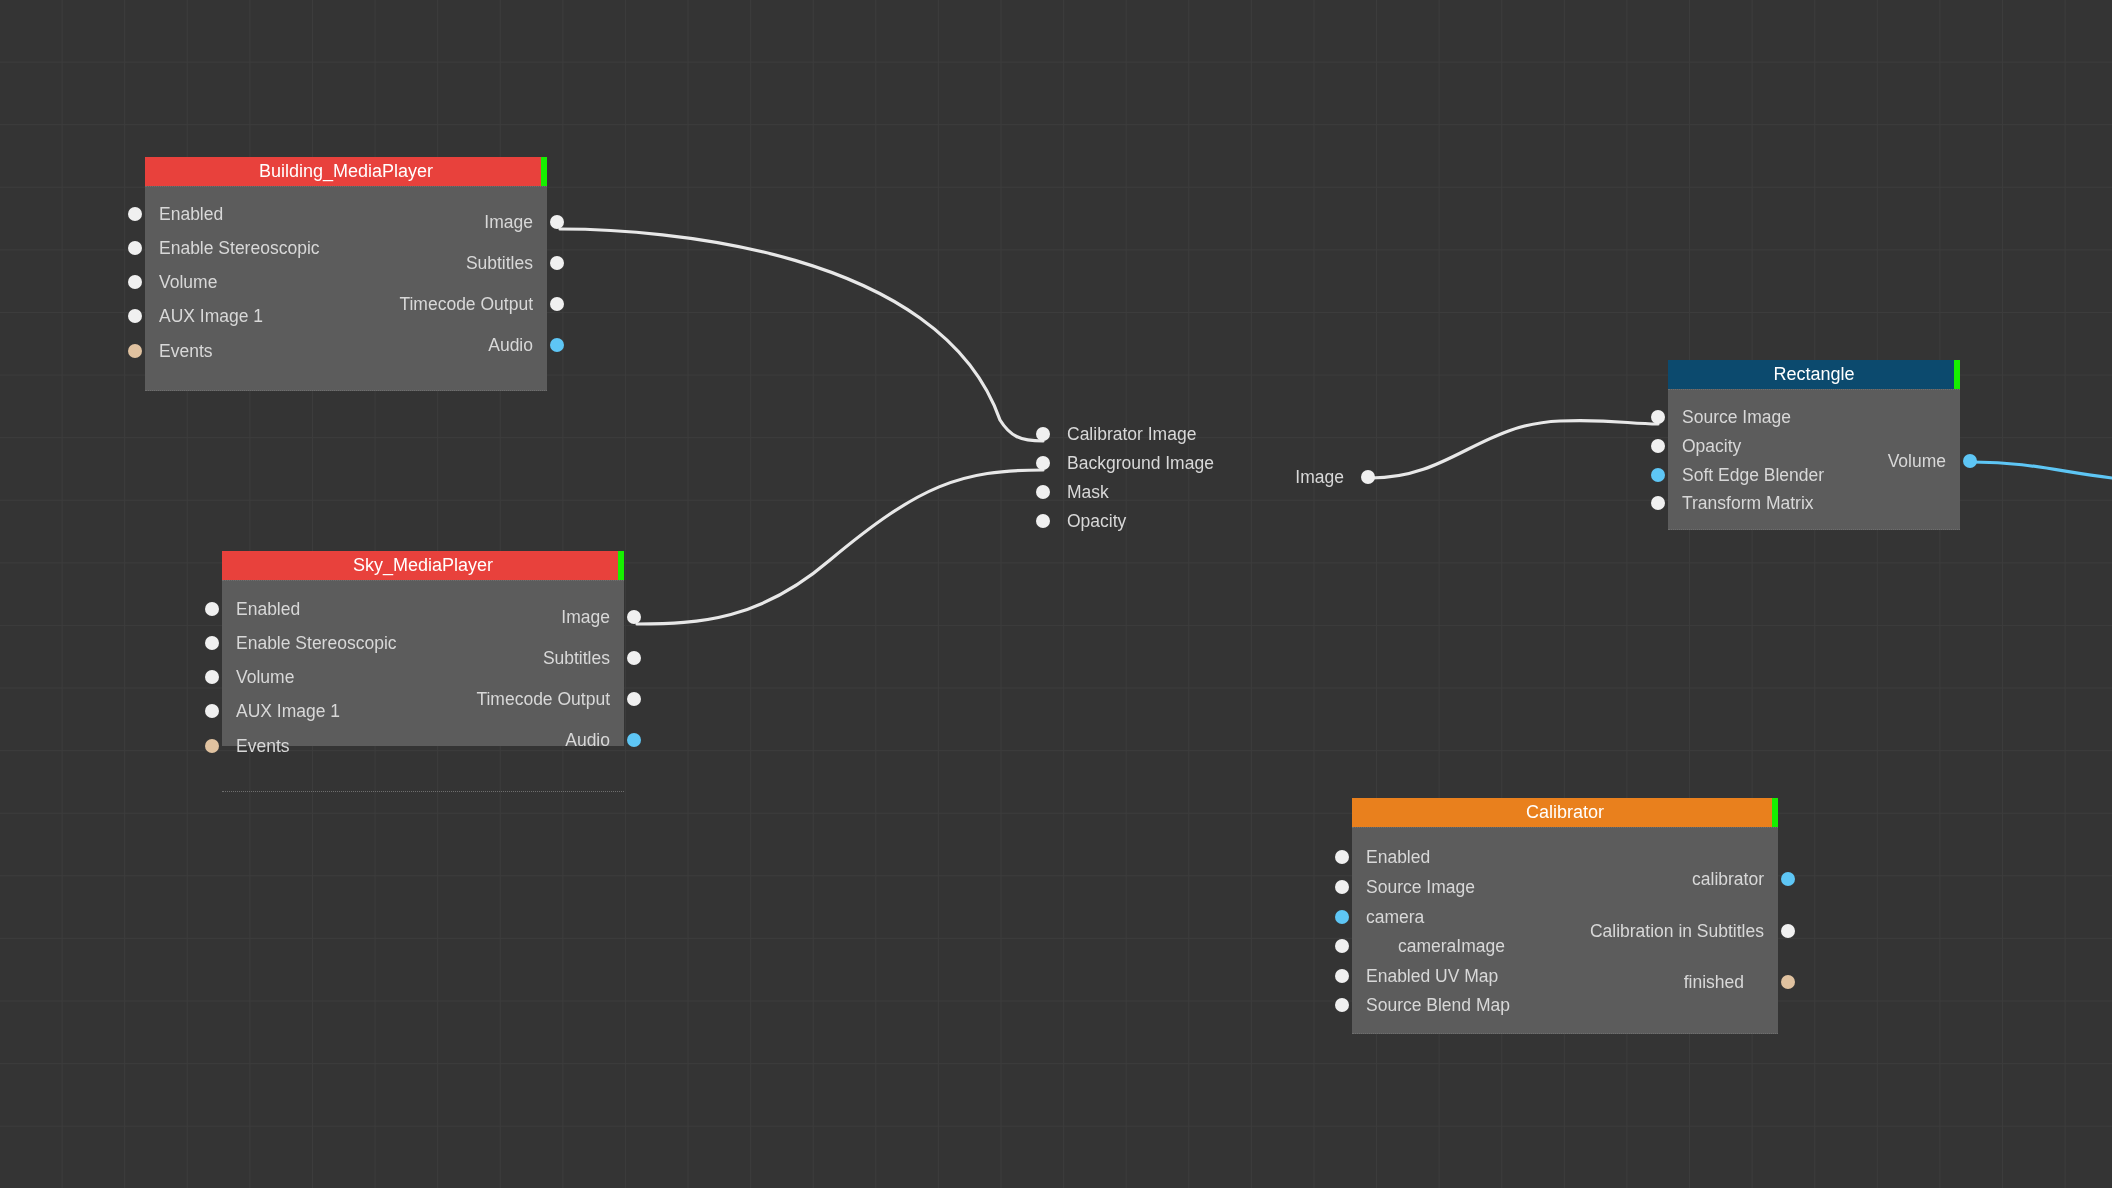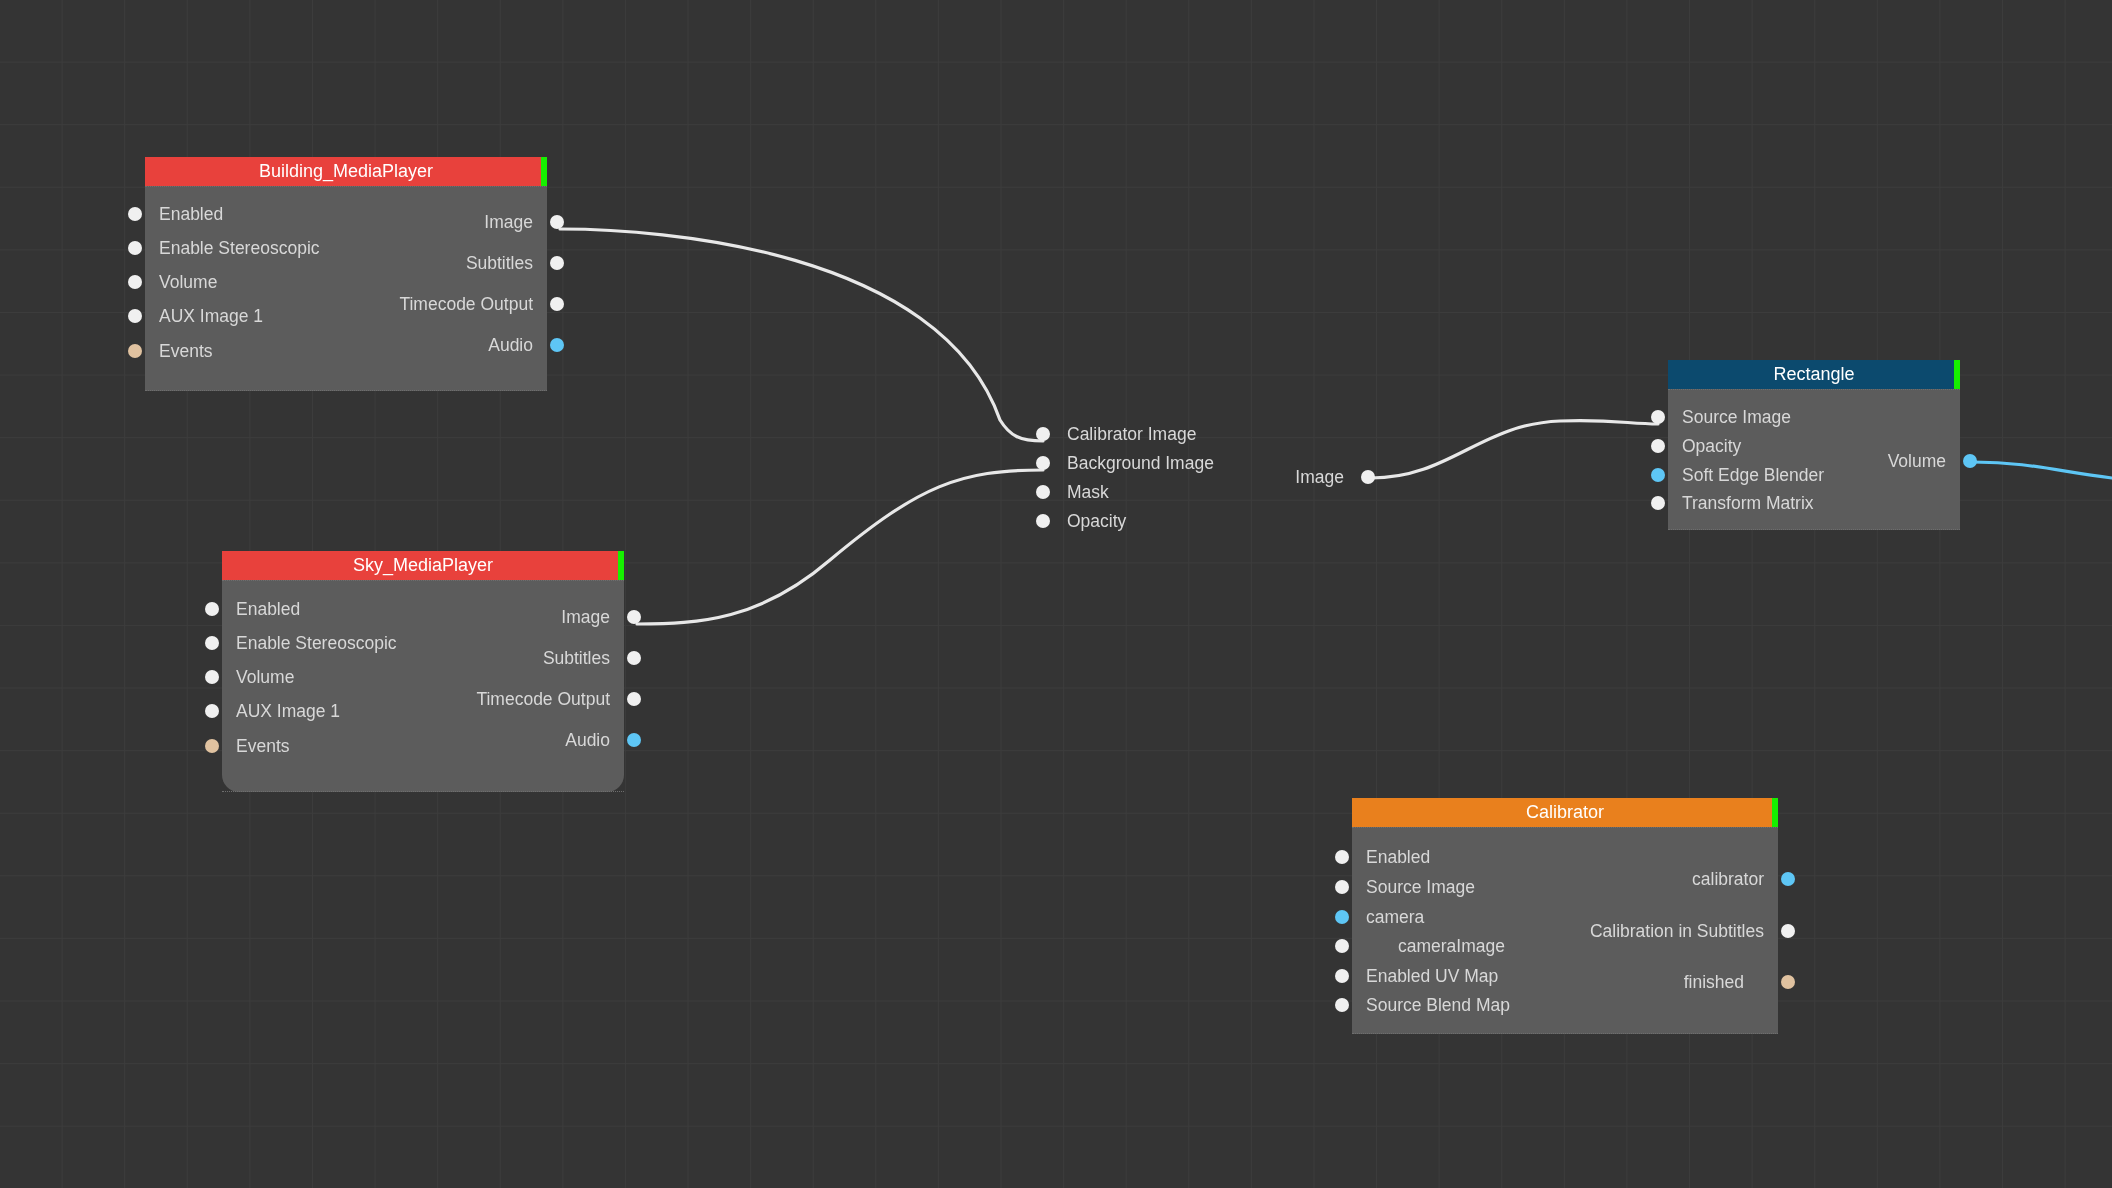--- a/index.html
+++ b/index.html
@@ -108,21 +108,21 @@
     <div class="row in" style="left: 159px; top: 341px; position: absolute; z-index: 11;">Events</div>
     <div class="port tan" style="left: 128px; top: 344px;"></div>
     <div class="row out" style="right: 1579px; top: 212px; position: absolute; z-index: 11;">Image</div>
     <div class="port" style="left: 550px; top: 215px;"></div>
     <div class="row out" style="right: 1579px; top: 253px; position: absolute; z-index: 11;">Subtitles</div>
     <div class="port" style="left: 550px; top: 256px;"></div>
     <div class="row out" style="right: 1579px; top: 294px; position: absolute; z-index: 11;">Timecode Output</div>
     <div class="port" style="left: 550px; top: 297px;"></div>
     <div class="row out" style="right: 1579px; top: 335px; position: absolute; z-index: 11;">Audio</div>
     <div class="port cyan" style="left: 550px; top: 338px;"></div>
-    <div class="node" style="left: 222px; top: 551px; width: 402px; height: 241px; border-radius: 17px;">
+    <div class="node" style="left: 222px; top: 551px; width: 402px; height: 195px;">
       <div class="node-header" style="background: rgb(232, 65, 60);"><span>Sky_MediaPlayer</span><div class="node-accent" style="background: rgb(22, 240, 0);"></div></div>
       <div class="dash-sep" style="top: 29px;"></div>
       <div class="dash-sep" style="top: 240px;"></div>
     </div>
     <div class="row in" style="left: 236px; top: 599px; position: absolute; z-index: 11;">Enabled</div>
     <div class="port" style="left: 205px; top: 602px;"></div>
     <div class="row in" style="left: 236px; top: 633px; position: absolute; z-index: 11;">Enable Stereoscopic</div>
     <div class="port" style="left: 205px; top: 636px;"></div>
     <div class="row in" style="left: 236px; top: 667px; position: absolute; z-index: 11;">Volume</div>
     <div class="port" style="left: 205px; top: 670px;"></div>

